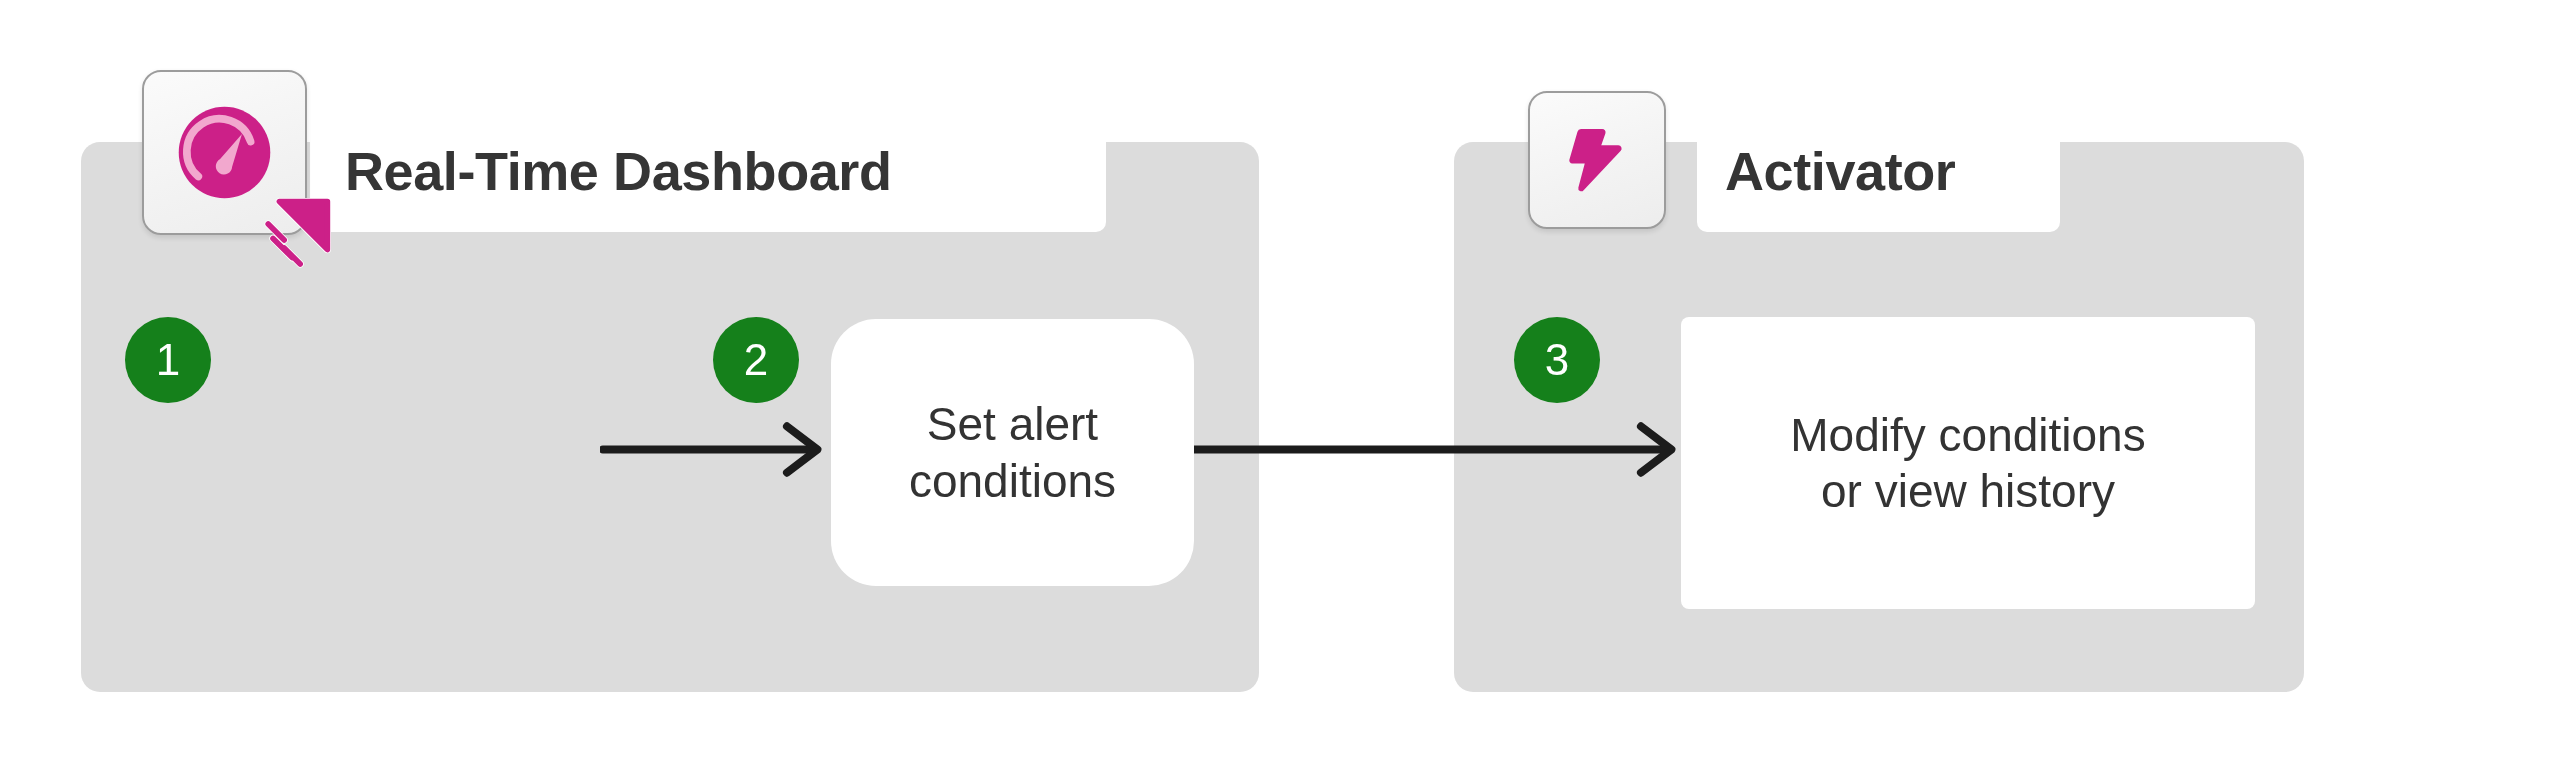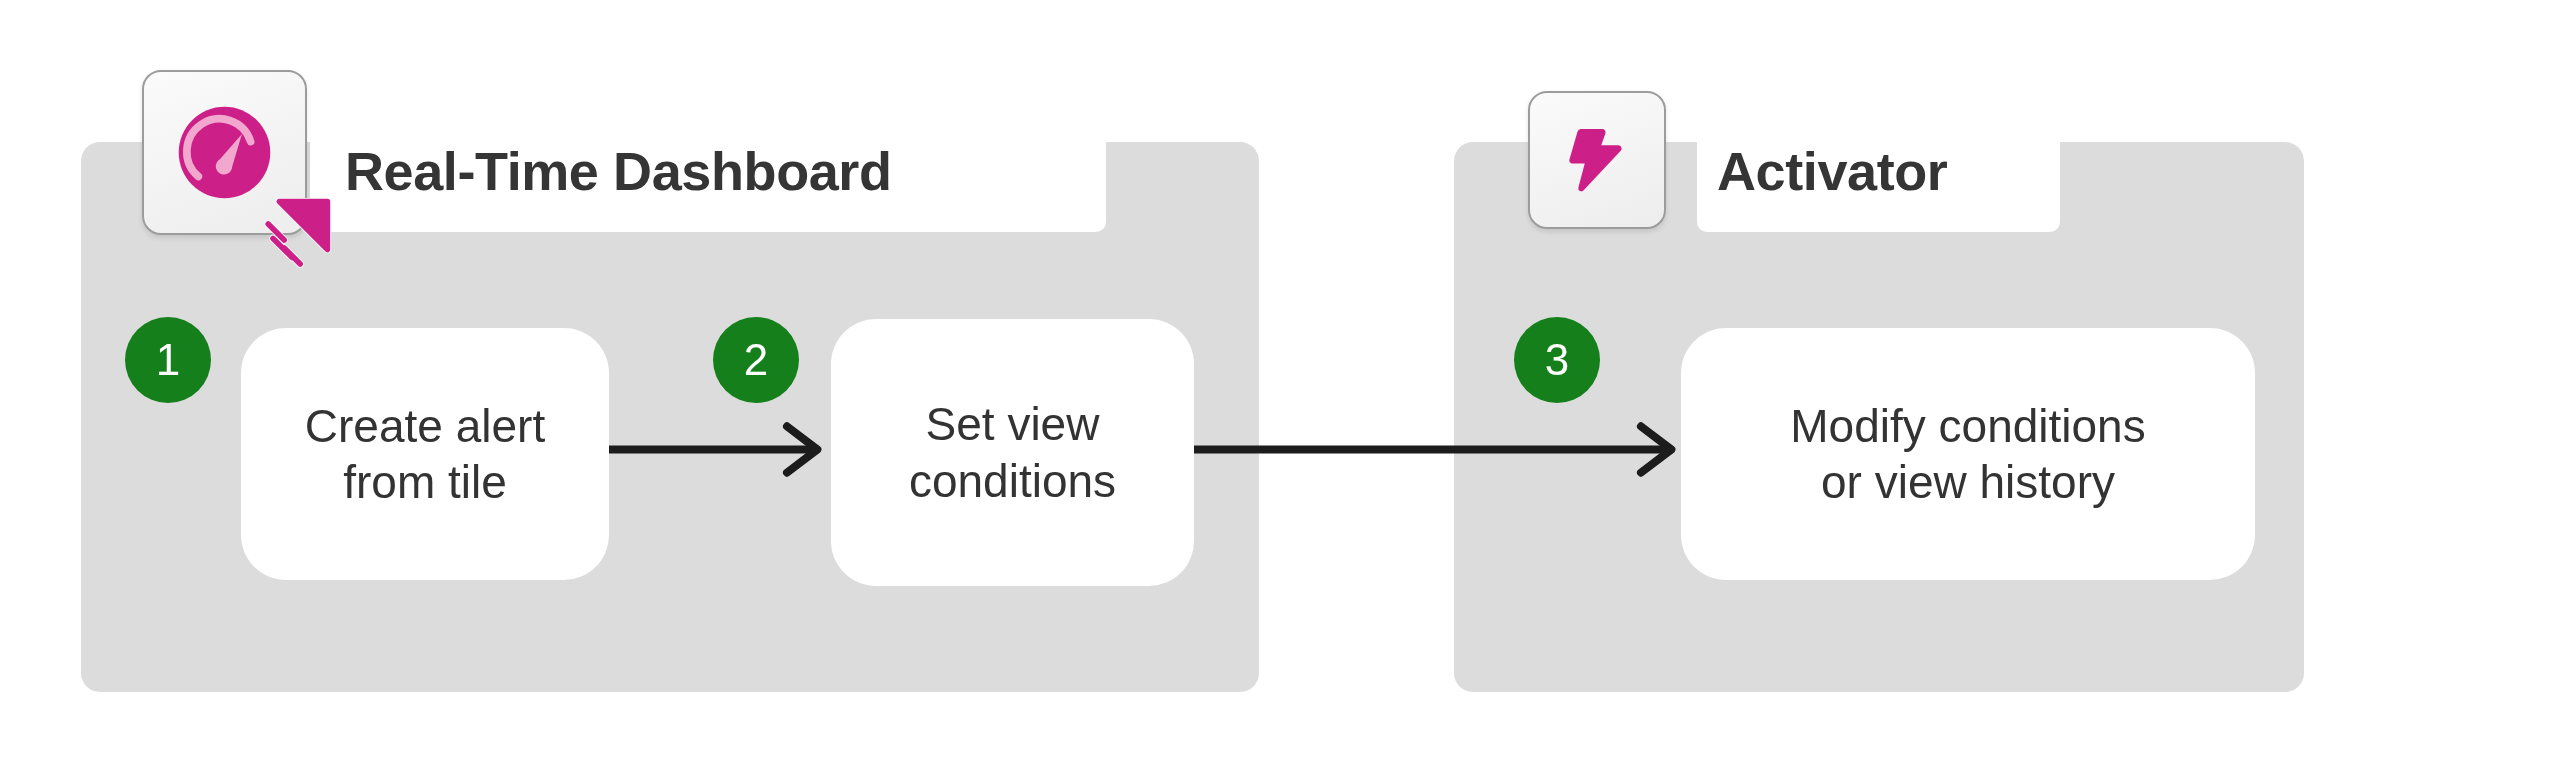--- a/index.html
+++ b/index.html
@@ -56,21 +56,21 @@
     top: 109px;
     width: 796px;
     height: 123px;
     padding-left: 35px;
   }
   #title-pill-activator {
     left: 1697px;
     top: 109px;
     width: 363px;
     height: 123px;
-    padding-left: 20px;
+    padding-left: 28px;
     text-align: center;
   }
   .group-title {
     font-size: 54px;
     font-weight: bold;
     color: #353535;
     white-space: nowrap;
     letter-spacing: -0.4px;
     line-height: 1;
   }
@@ -154,23 +154,24 @@
     height: 252px;
   }
   #step-box-2 {
     left: 831px;
     top: 319px;
     width: 363px;
     height: 267px;
   }
   #step-box-3 {
     left: 1681px;
-    top: 328px;
+    top: 317px;
     width: 574px;
-    height: 252px;
+    height: 292px;
+    border-radius: 8px;
   }
 
   
   .arrow {
     position: absolute;
     z-index: 3;
   }
   #arrow-1 {
     left: 600px;
     top: 419px;
@@ -196,26 +197,22 @@
   <svg class="arrow" id="arrow-1" viewBox="0 0 316 84">
     <line x1="4" y1="42" x2="286" y2="42" stroke="#1c1c1c" stroke-width="11" stroke-linecap="round"></line>
     <polyline points="258,10 300,42 258,74" fill="none" stroke="#1c1c1c" stroke-width="11" stroke-linecap="round" stroke-linejoin="round"></polyline>
   </svg>
 
   <svg class="arrow" id="arrow-2" viewBox="0 0 680 84">
     <line x1="4" y1="42" x2="650" y2="42" stroke="#1c1c1c" stroke-width="11" stroke-linecap="round"></line>
     <polyline points="622,10 664,42 622,74" fill="none" stroke="#1c1c1c" stroke-width="11" stroke-linecap="round" stroke-linejoin="round"></polyline>
   </svg>
 
-  <div class="step-box" id="step-box-1">
-    <span class="step-box-label">Create alert
-from tile</span>
-  </div>
   <div class="step-box" id="step-box-2">
-    <span class="step-box-label">Set view
+    <span class="step-box-label">Set alert
 conditions</span>
   </div>
   <div class="step-box" id="step-box-3">
     <span class="step-box-label">Modify conditions
 or view history</span>
   </div>
 
   <div class="step-badge" id="step-badge-1">1</div>
   <div class="step-badge" id="step-badge-2">2</div>
   <div class="step-badge" id="step-badge-3">3</div>

